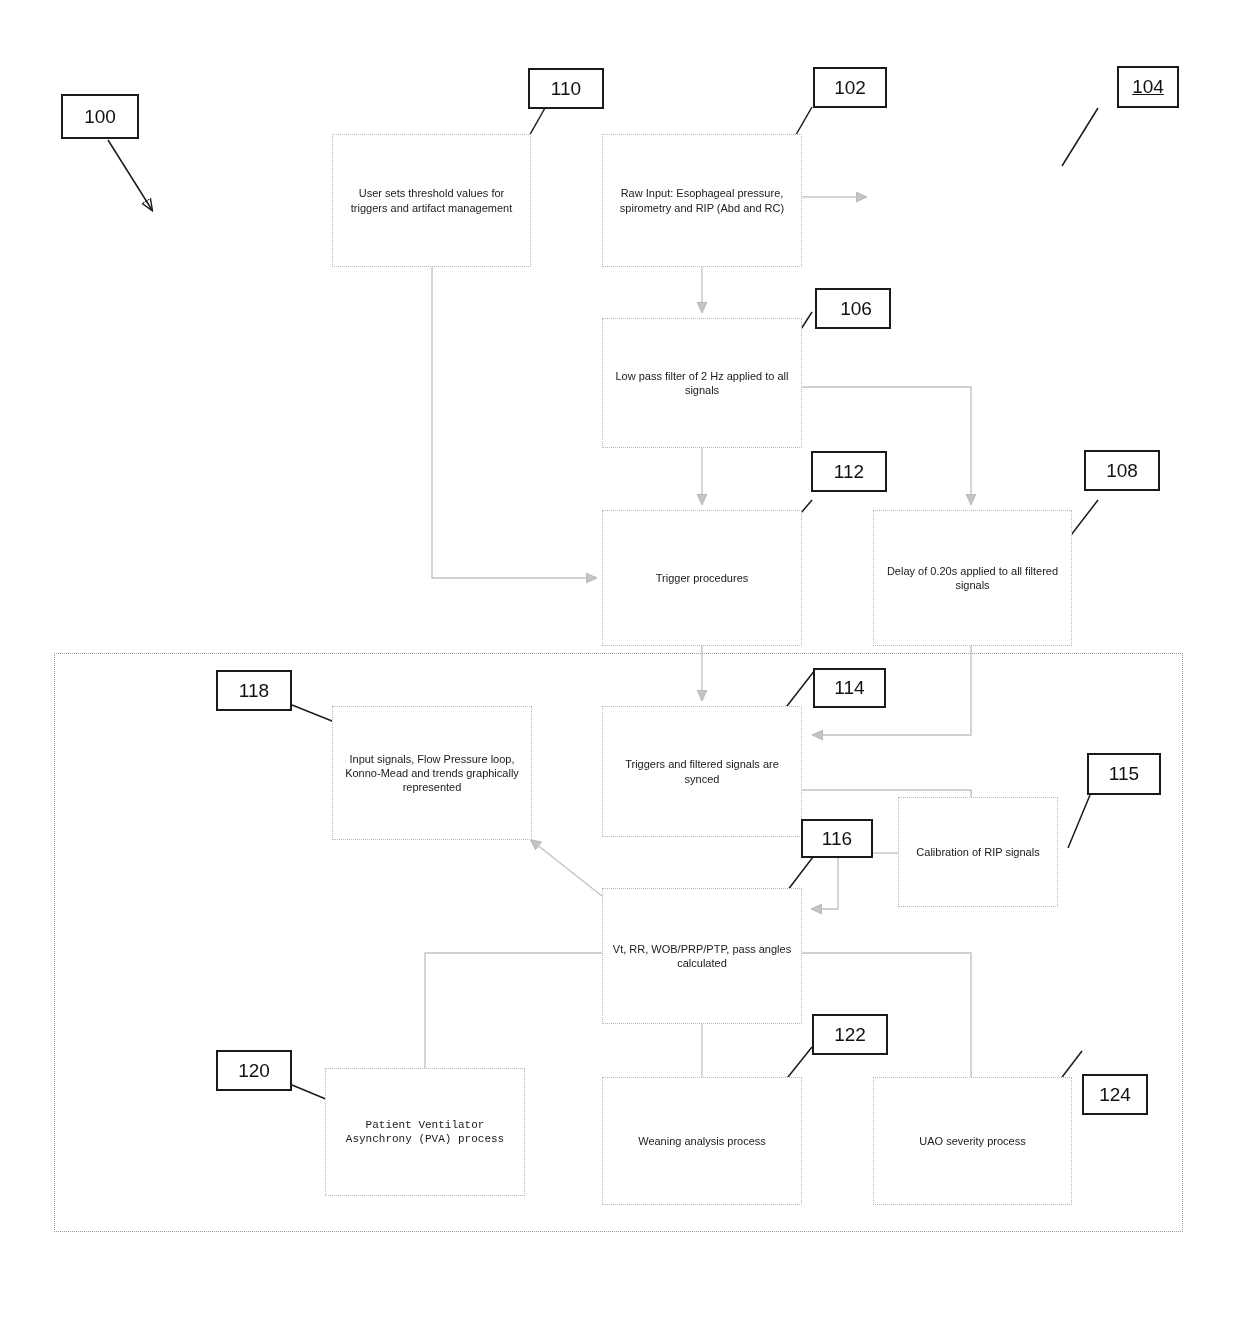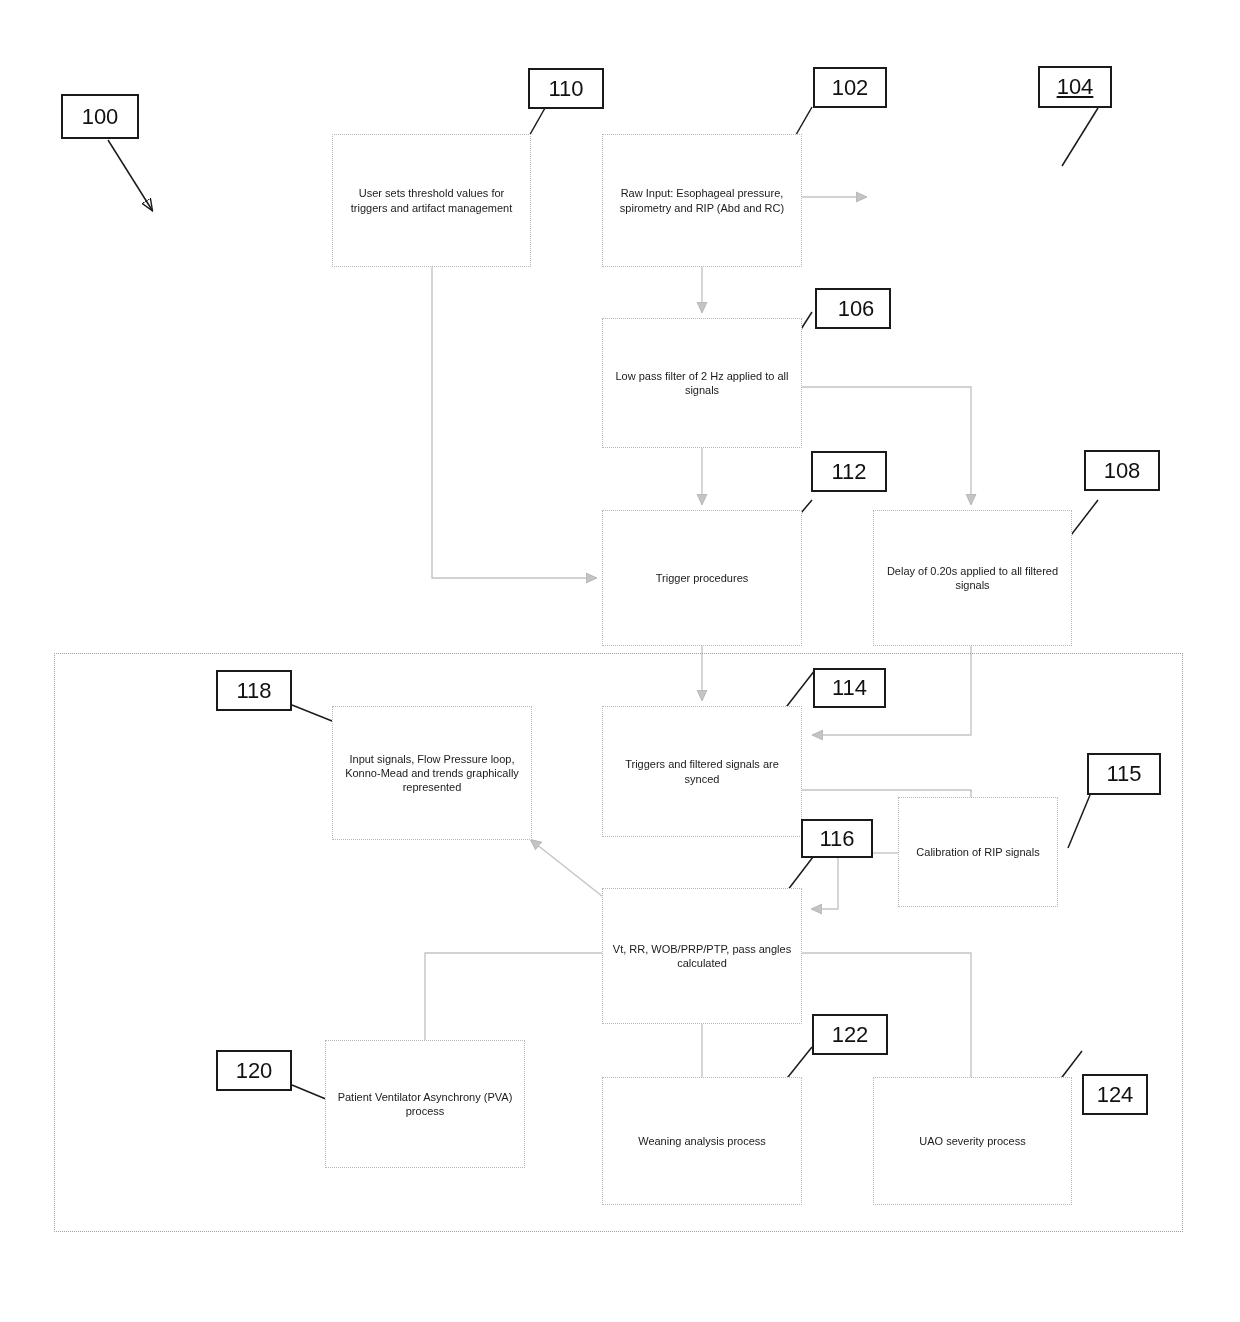--- a/index.html
+++ b/index.html
@@ -43,21 +43,21 @@
   
   .ref-box {
     position: absolute;
     box-sizing: border-box;
     border: 2.2px solid #1a1a1a;
     background: #ffffff;
     display: flex;
     align-items: center;
     justify-content: center;
     color: #111111;
-    font-size: 22px;
+    font-size: 19px;
     z-index: 6;
   }
   
   .group-box {
     position: absolute;
     box-sizing: border-box;
     border: 1.6px dotted #9e9e9e;
     background: transparent;
     z-index: 1;
   }
@@ -172,21 +172,21 @@
   </div>
 
   <div class="proc-box" style="left:898px; top:797px; width:160px; height:110px;">
     <span>Calibration of RIP signals</span>
   </div>
 
   <div class="proc-box" style="left:602px; top:888px; width:200px; height:136px;">
     <span>Vt, RR, WOB/PRP/PTP, pass angles calculated</span>
   </div>
 
-  <div class="proc-box" style="left:325px; top:1040px; width:200px; height:128px;">
+  <div class="proc-box" style="left:325px; top:1068px; width:200px; height:128px;font-family:Liberation Mono, monospace;">
     <span>Patient Ventilator Asynchrony (PVA) process</span>
   </div>
 
   <div class="proc-box" style="left:602px; top:1077px; width:200px; height:128px;">
     <span>Weaning analysis process</span>
   </div>
 
   <div class="proc-box" style="left:873px; top:1077px; width:199px; height:128px;">
     <span>UAO severity process</span>
   </div>
@@ -196,21 +196,21 @@
   </div>
 
   <div class="ref-box" style="left:528px; top:68px; width:76px; height:41px;">
     <span>110</span>
   </div>
 
   <div class="ref-box" style="left:813px; top:67px; width:74px; height:41px;">
     <span>102</span>
   </div>
 
-  <div class="ref-box" style="left:1038px; top:66px; width:74px; height:42px;text-decoration:underline;">
+  <div class="ref-box" style="left:1117px; top:66px; width:62px; height:42px;text-decoration:underline;">
     <span>104</span>
   </div>
 
   <div class="ref-box" style="left:815px; top:288px; width:76px; height:41px;padding-left:6px;">
     <span>106</span>
   </div>
 
   <div class="ref-box" style="left:811px; top:451px; width:76px; height:41px;">
     <span>112</span>
   </div>

